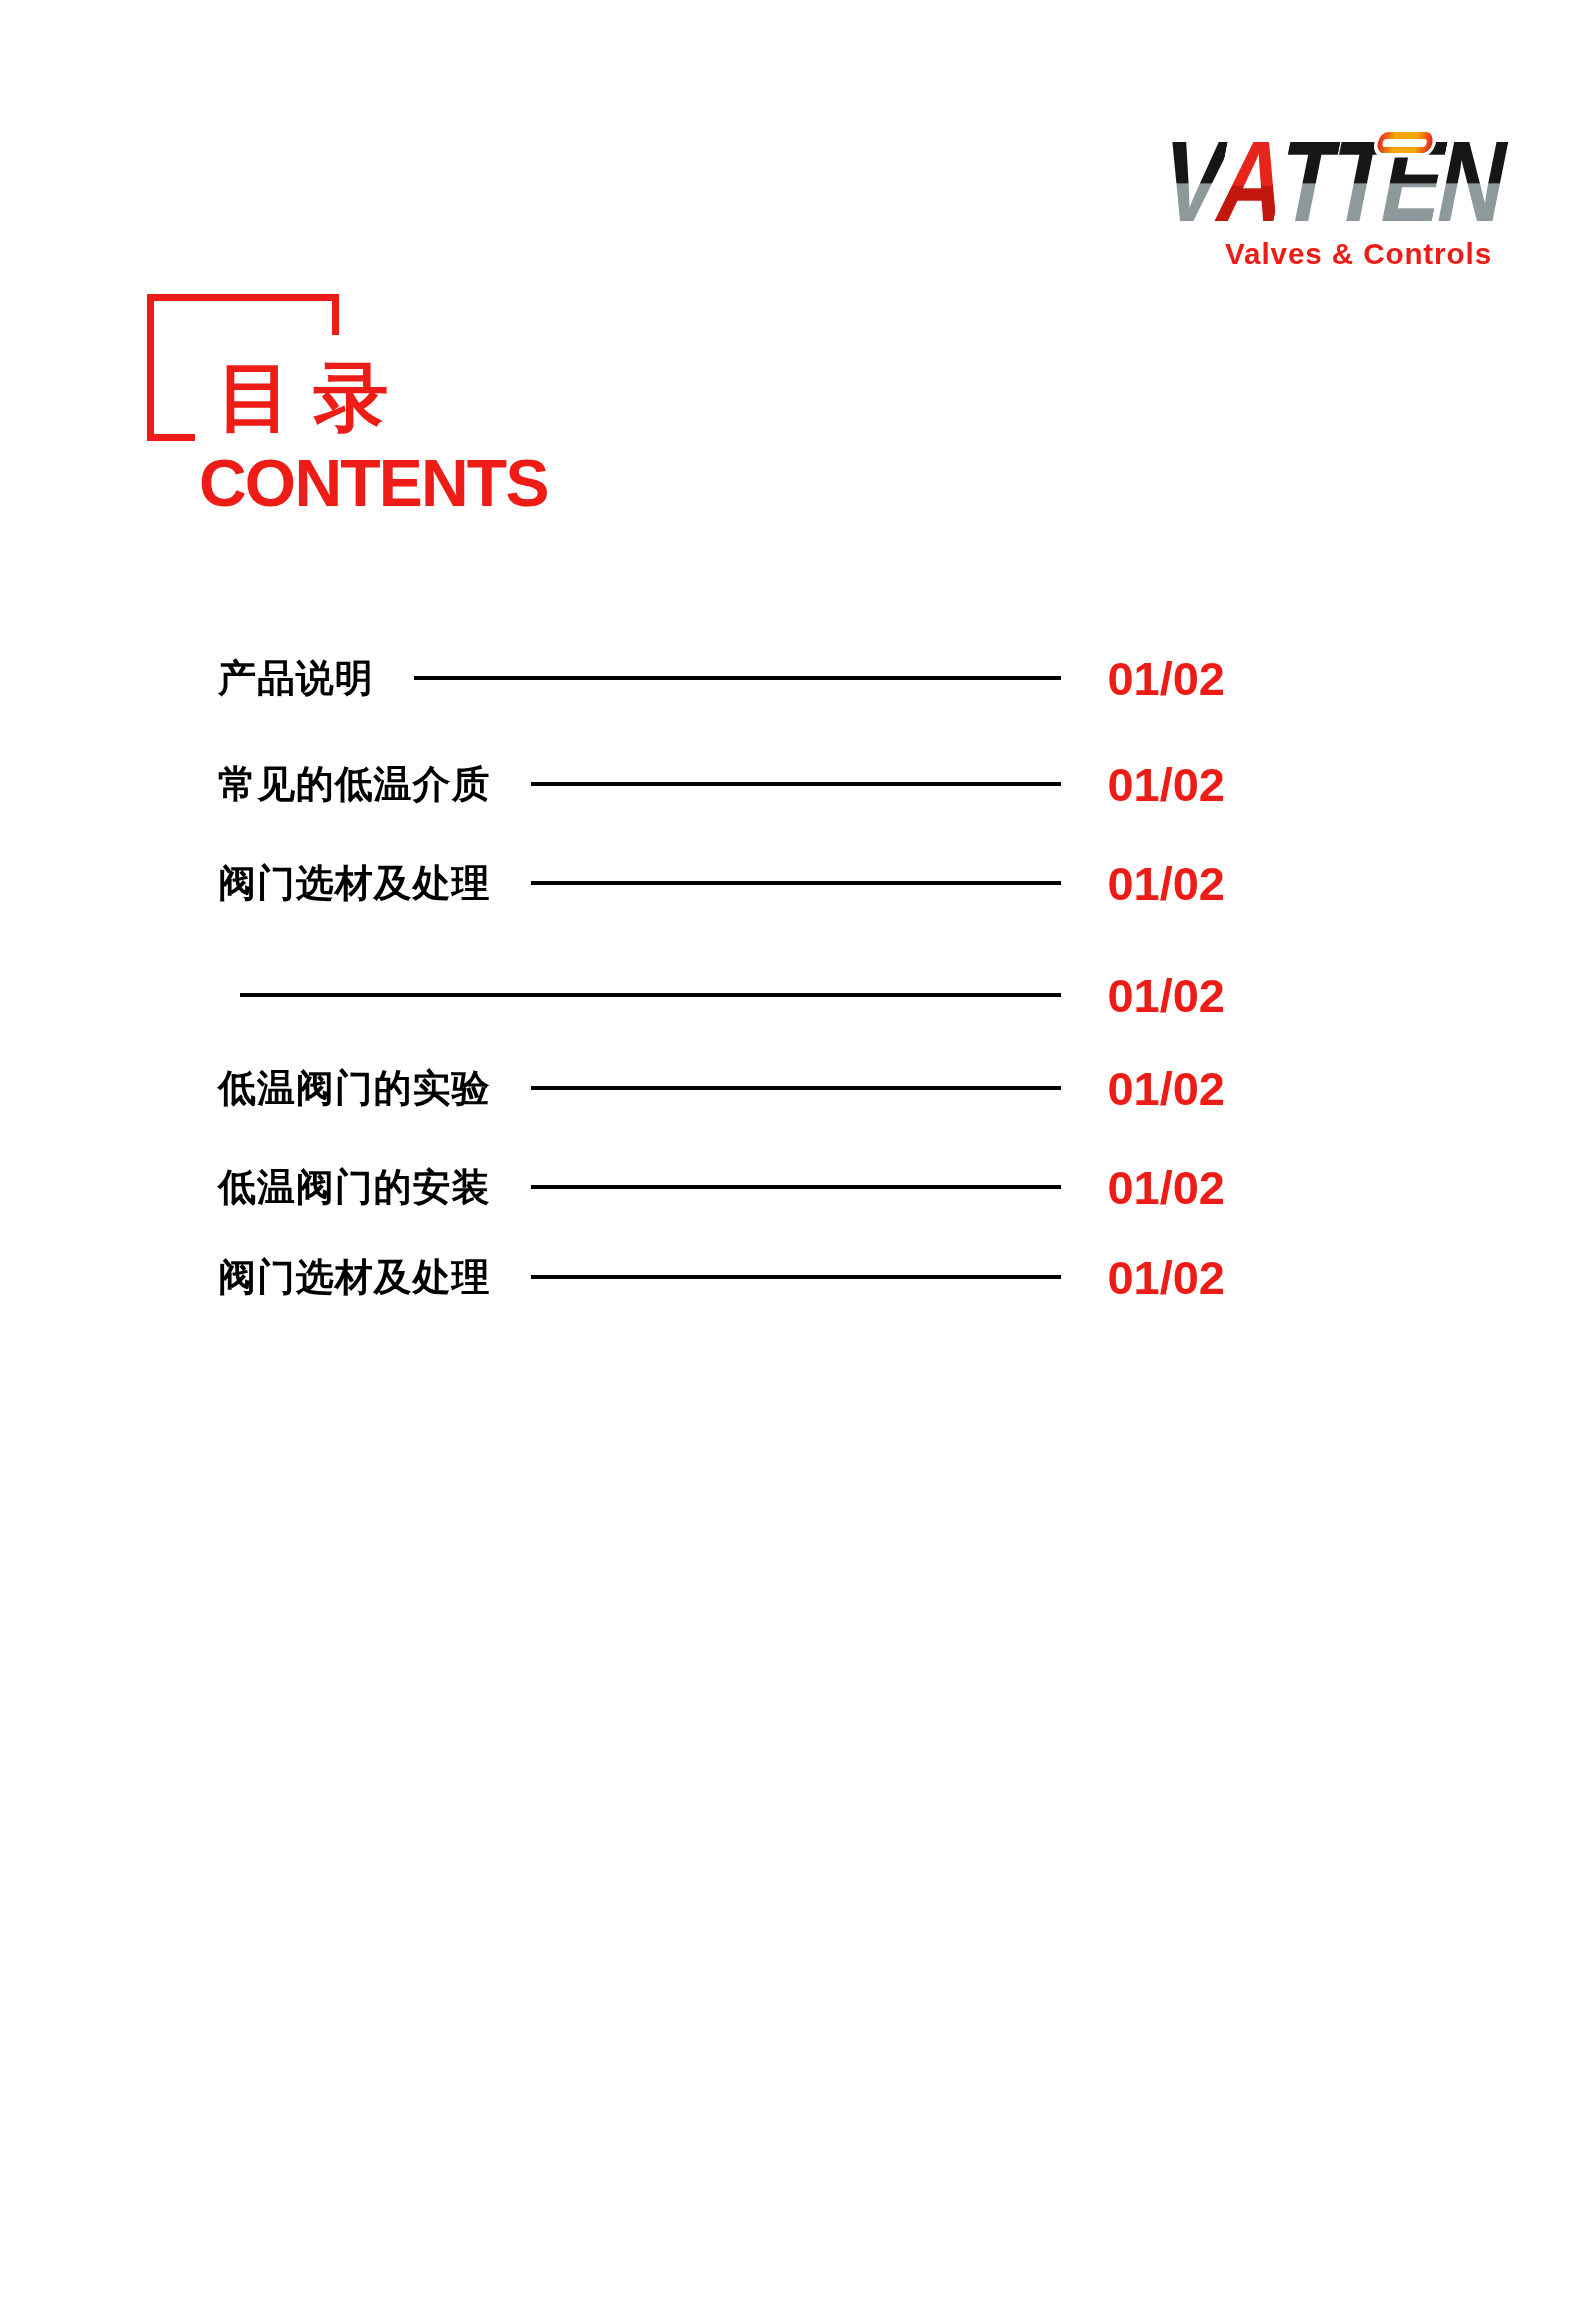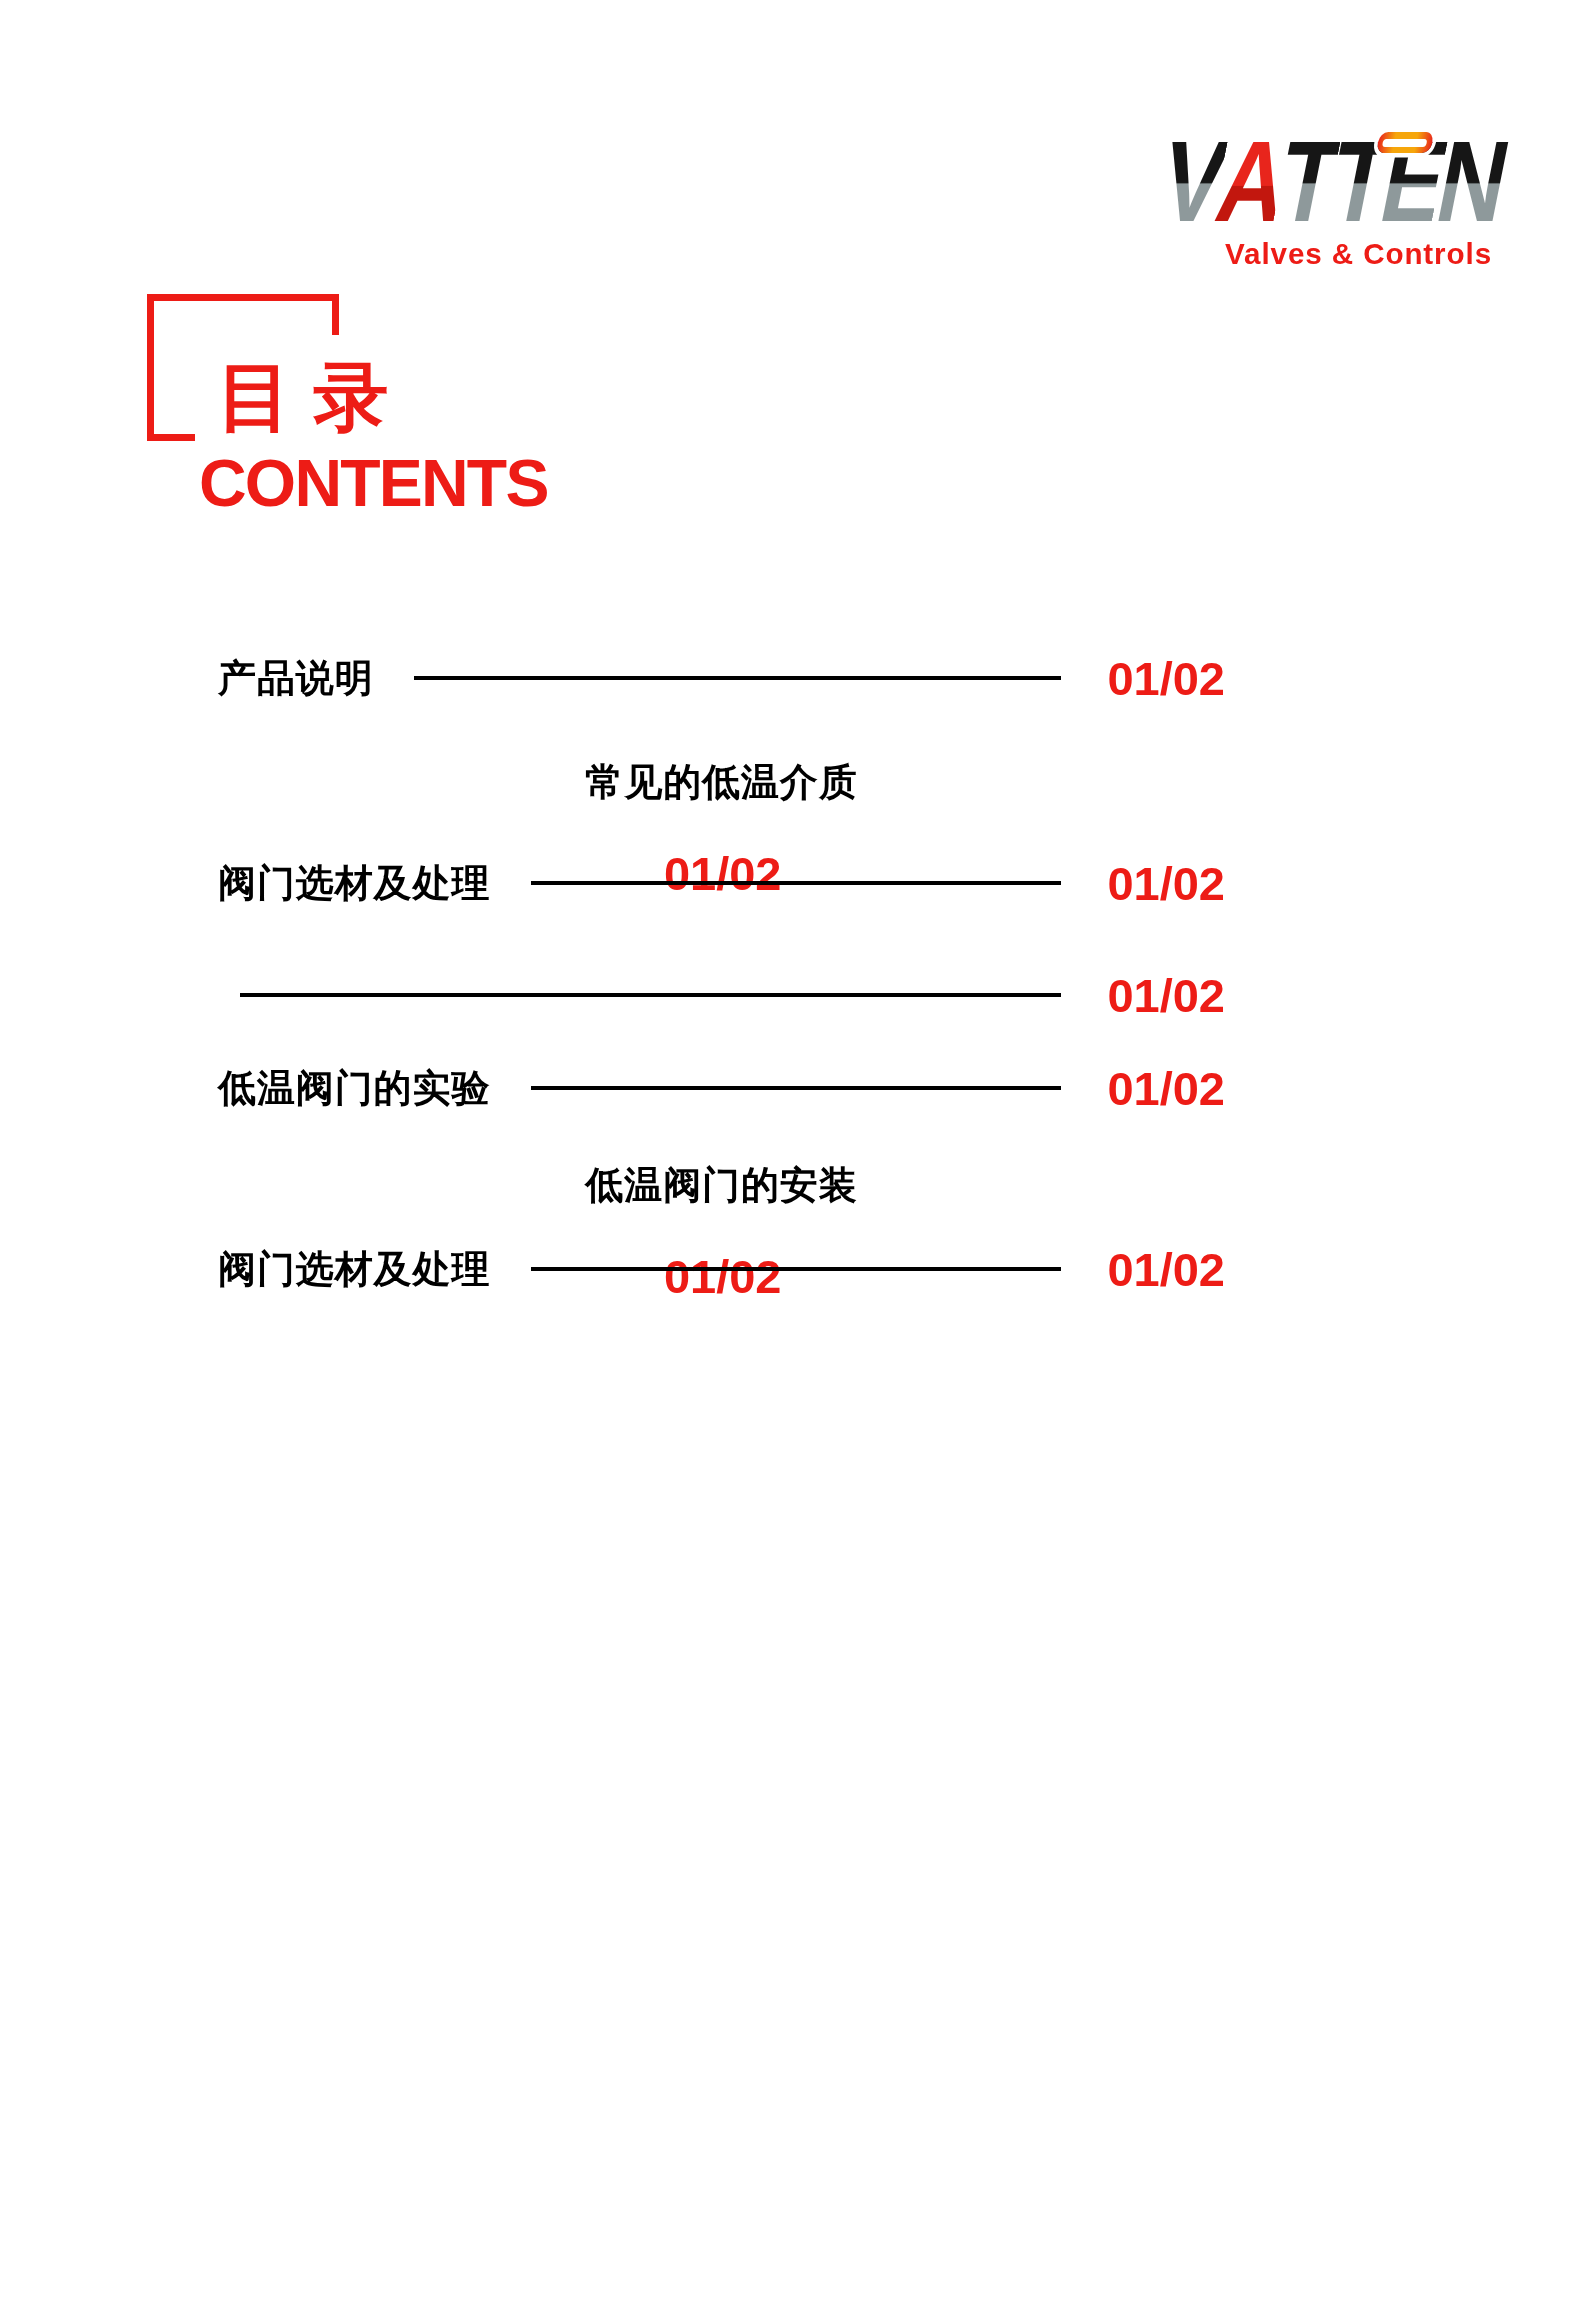--- a/index.html
+++ b/index.html
@@ -129,25 +129,25 @@
     top: 651px;
     width: 1007px;
   }
   .toc-row {
     display: flex;
     align-items: center;
     height: 54px;
     gap: 19px;
   }
   .toc-row:nth-child(1) { margin-bottom: 52px; }
-  .toc-row:nth-child(2) { margin-bottom: 45px; flex-direction: column; }
+  .toc-row:nth-child(2) { margin-bottom: 45px; }
   .toc-row:nth-child(3) { margin-bottom: 58px; }
   .toc-row:nth-child(4) { margin-bottom: 39px; }
   .toc-row:nth-child(5) { margin-bottom: 45px; }
-  .toc-row:nth-child(6) { margin-bottom: 28px; flex-direction: column; }
+  .toc-row:nth-child(6) { margin-bottom: 36px; }
   .toc-label {
     font-size: 38px;
     font-weight: bold;
     color: var(--toc_text, #000000);
     white-space: nowrap;
     letter-spacing: 0.9px;
   }
   .leader {
     flex: 1;
     height: 4.5px;

